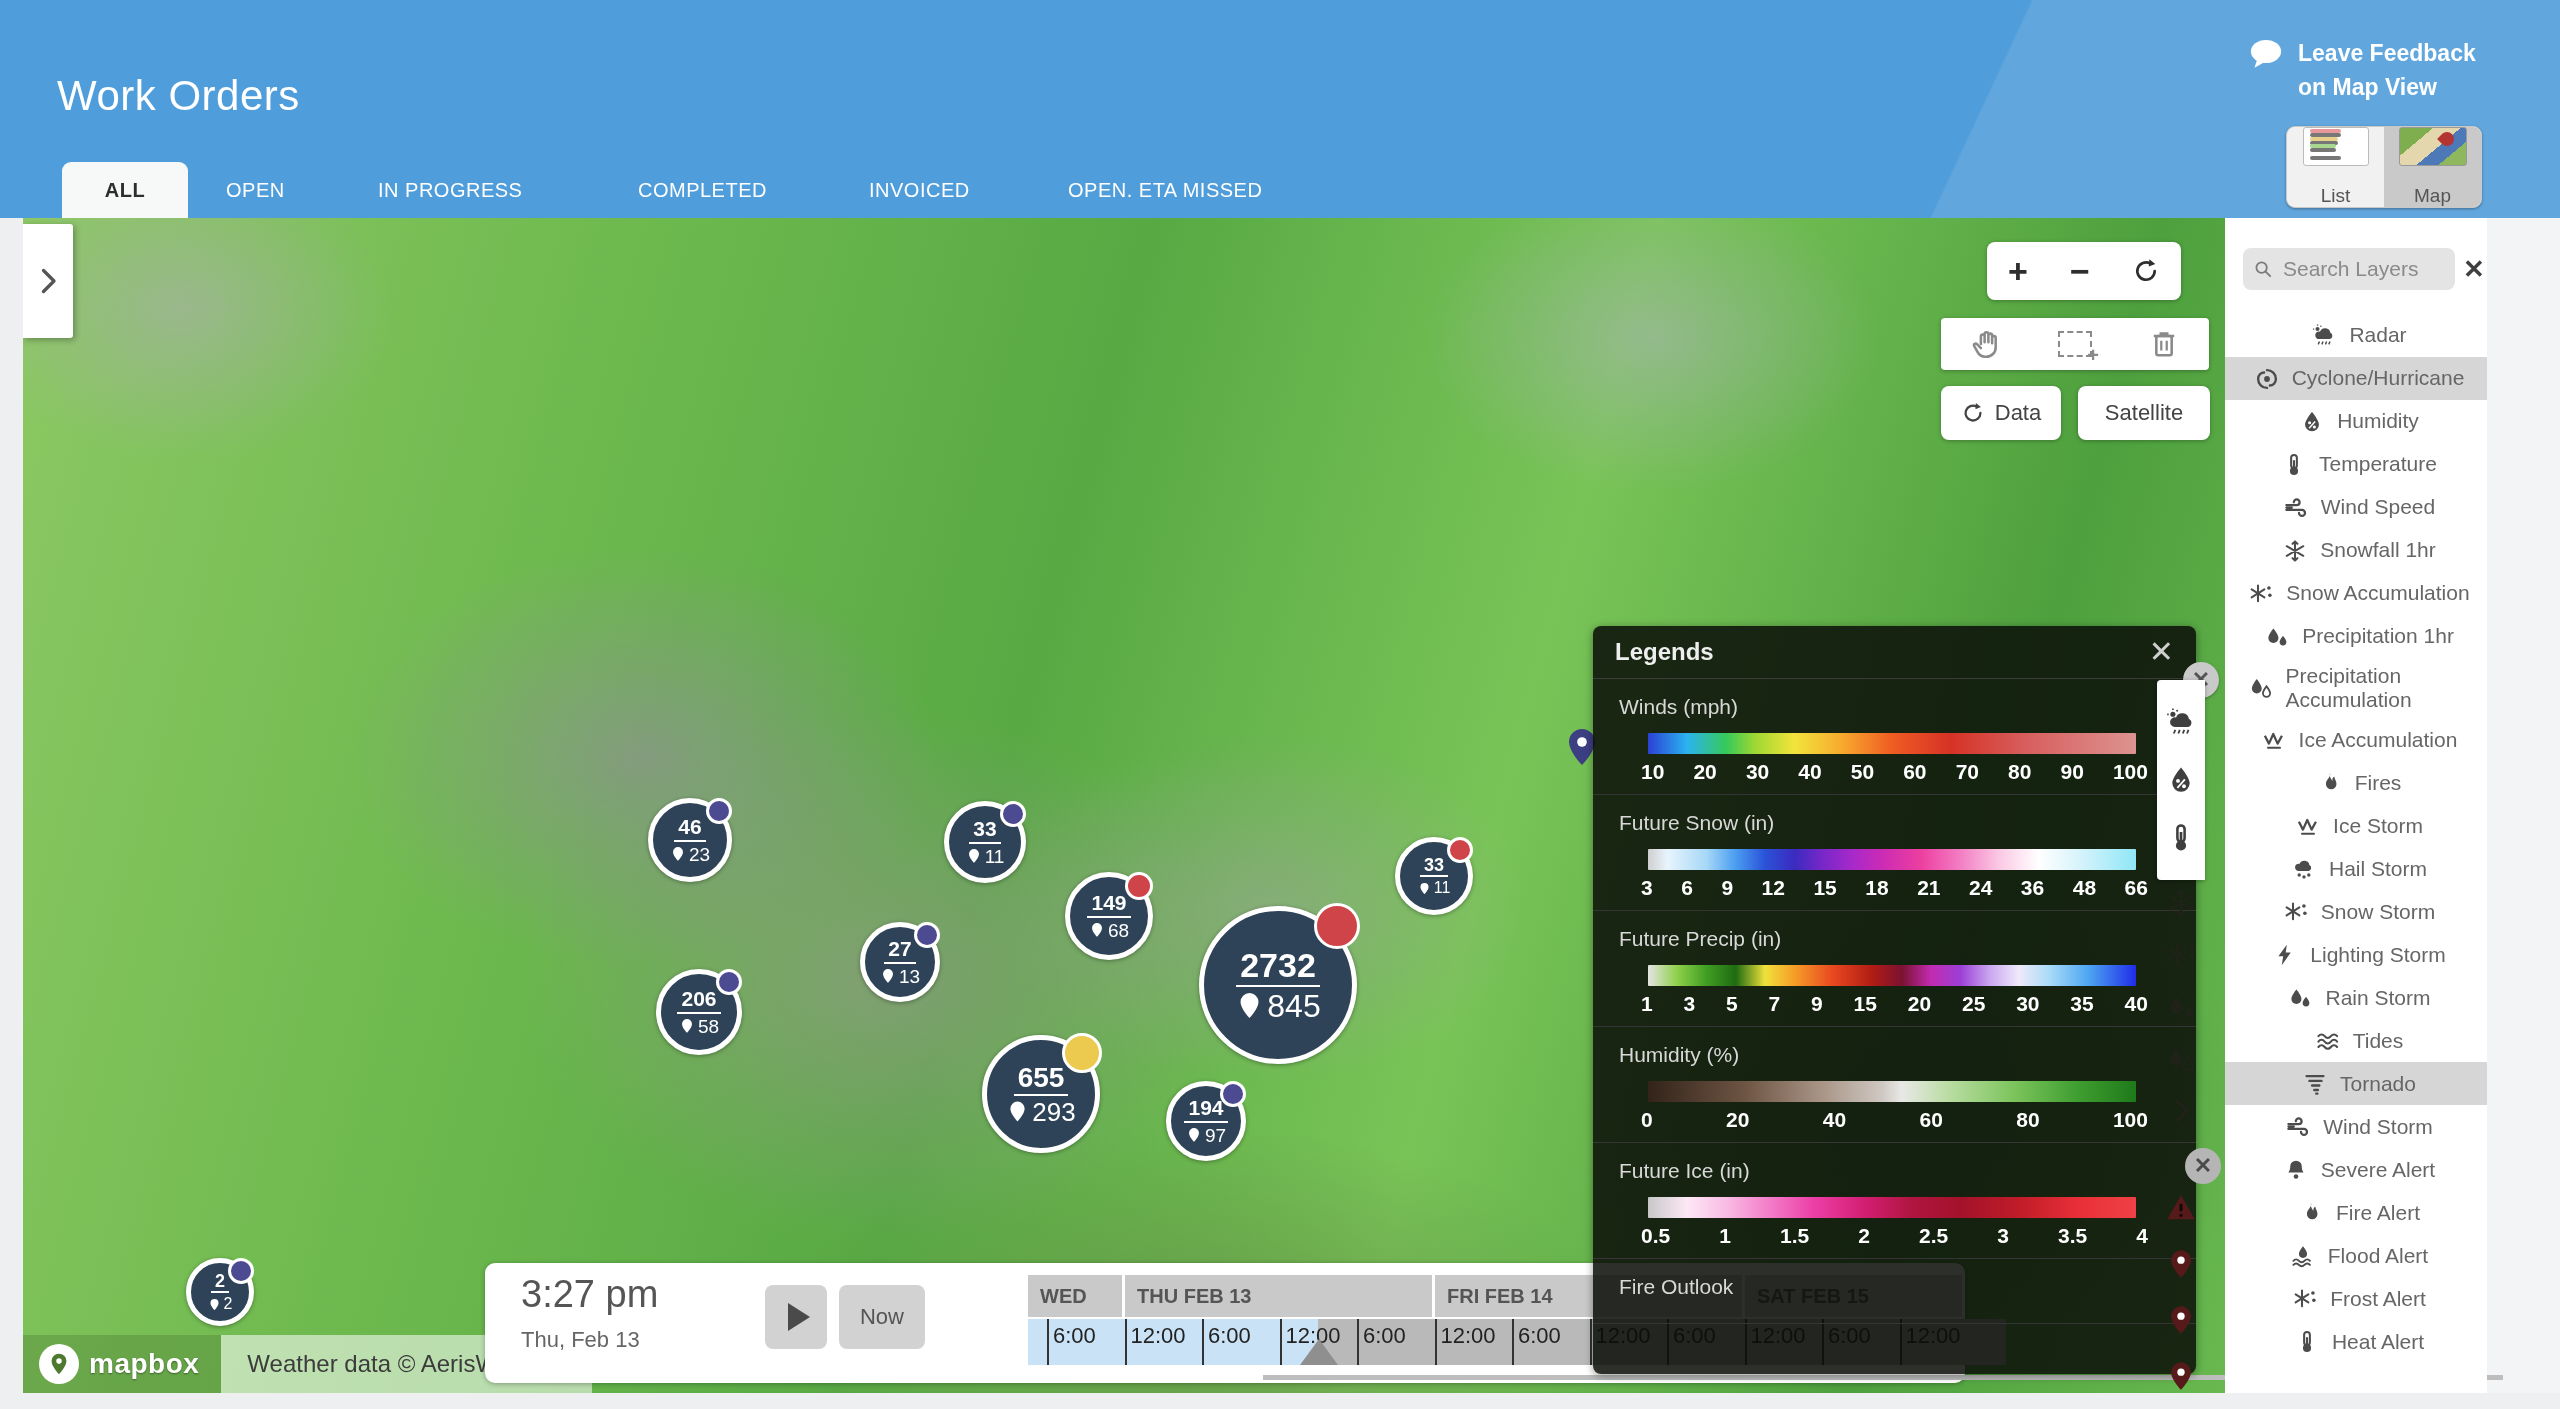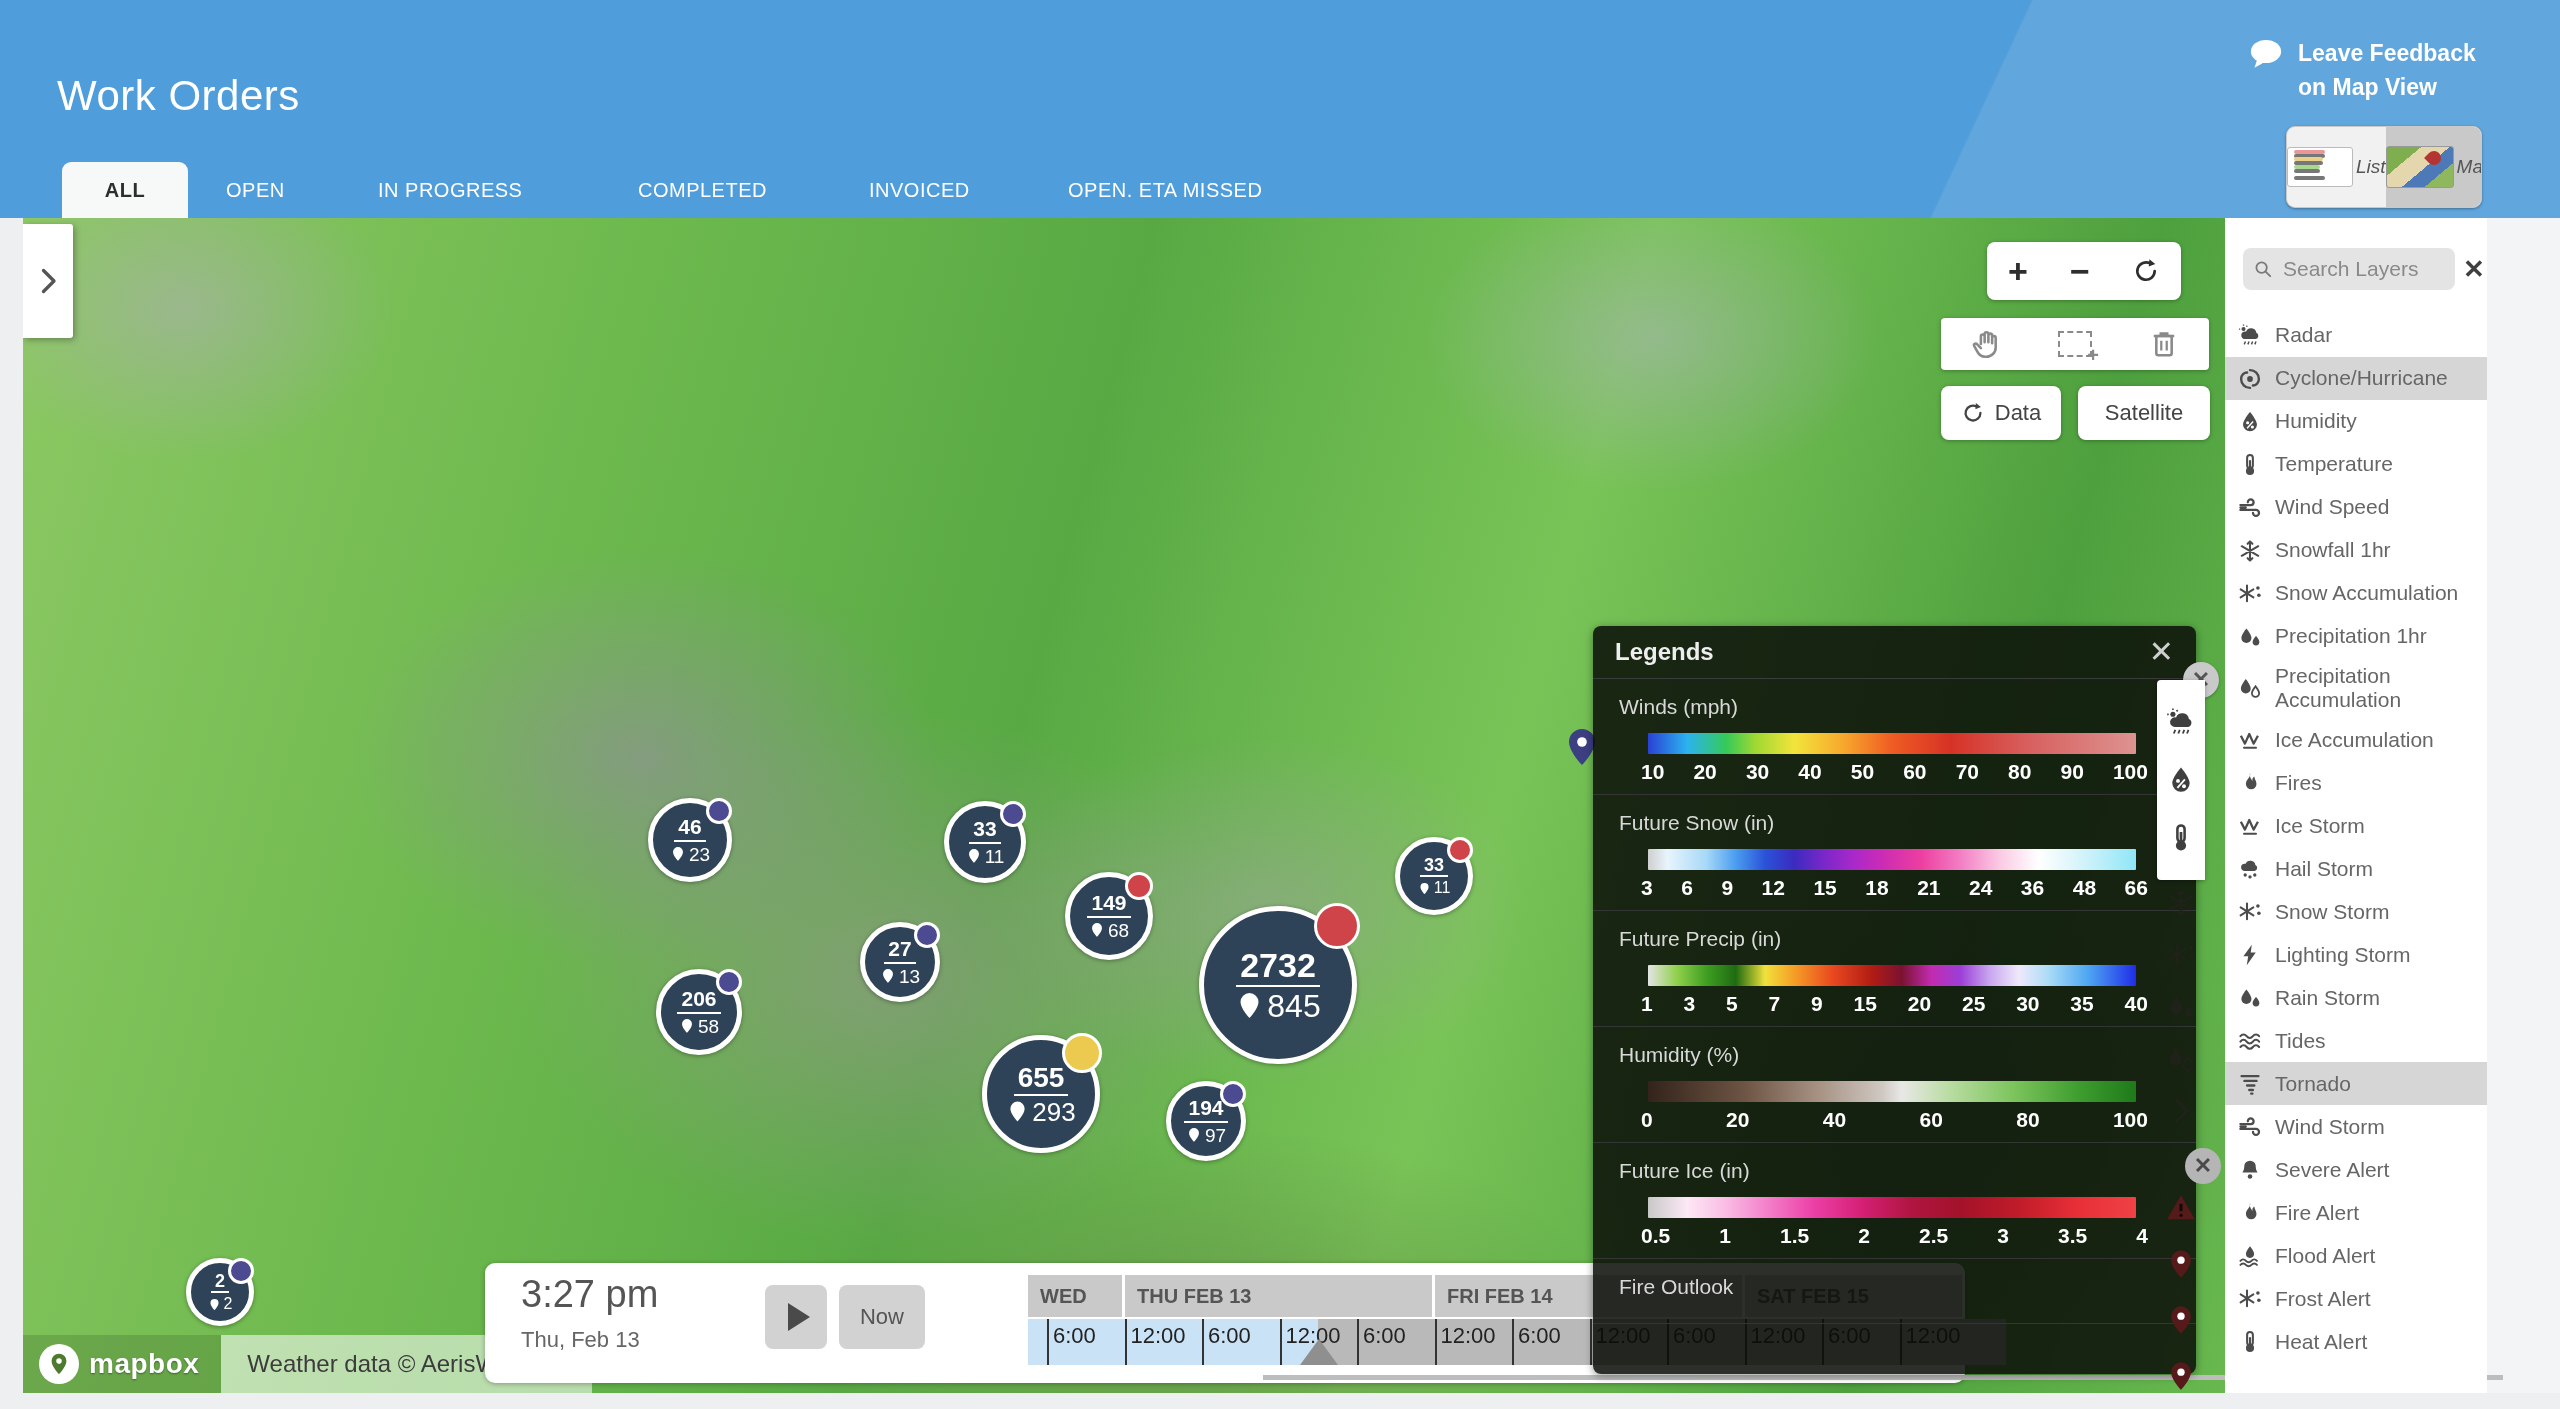--- a/index.html
+++ b/index.html
@@ -11,21 +11,21 @@
     background:linear-gradient(115deg,rgba(255,255,255,0) 55%,rgba(255,255,255,.10) 55.2%);}
   #page-title{position:absolute;left:57px;top:72px;font-size:42px;font-weight:400;color:#fff;letter-spacing:.5px;}
   #tabs{position:absolute;left:0;bottom:0;height:56px;width:1700px;}
   .tab{position:absolute;bottom:0;height:56px;display:flex;align-items:center;justify-content:center;
        color:#fff;font-size:20px;letter-spacing:.5px;padding:0 26px;cursor:pointer;}
   .tab.active{background:#f7f8f8;color:#2e2e2e;font-weight:700;border-radius:9px 9px 0 0;min-width:74px;}
   #feedback{position:absolute;left:2248px;top:36px;display:flex;gap:14px;color:#fff;}
   #feedback .txt{font-size:23px;font-weight:700;line-height:34px;}
   #view-toggle{position:absolute;left:2286px;top:126px;width:194px;height:80px;background:#f1f1f1;
        border:1px solid #c9c9c9;border-radius:9px;display:flex;overflow:hidden;box-shadow:0 1px 3px rgba(0,0,0,.35);}
-  .vt-cell{flex:1;display:flex;flex-direction:row;align-items:center;justify-content:center;gap:3px;cursor:pointer;font-style:italic;}
+  .vt-cell{flex:1;display:flex;flex-direction:column;align-items:center;justify-content:center;gap:19px;cursor:pointer;}
   .vt-cell.sel{background:#c9c9c9;}
   .vt-label{font-size:19px;color:#555;}
   .thumb-list{width:66px;height:40px;background:#fff;border:1px solid #bbb;border-radius:3px;
        display:flex;flex-direction:column;justify-content:space-evenly;padding:2px 6px;box-sizing:border-box;}
   .thumb-list i{height:4px;border-radius:2px;background:#777;width:60%;}
   .thumb-list i:nth-child(1){box-shadow:0 -4px 0 0 #e89898;}
   .thumb-list i:nth-child(2){box-shadow:0 -4px 0 0 #e8d08a;width:55%;}
   .thumb-list i:nth-child(3){box-shadow:0 -4px 0 0 #a8d890;width:50%;}
   .thumb-map{width:66px;height:40px;border-radius:3px;border:1px solid #999;position:relative;overflow:hidden;
        background:linear-gradient(140deg,#7fae4e 0 30%,#e4d7ae 30% 55%,#4d79b8 55% 75%,#8fb85e 75% 100%);}
@@ -128,21 +128,21 @@
       gap:24px;color:#571a1a;}
   
   #layers-sidebar{position:absolute;left:2225px;top:218px;width:262px;height:1175px;background:#fff;z-index:50;}
   #search-wrap{position:absolute;left:18px;top:30px;width:212px;height:42px;background:#e4e4e4;border-radius:8px;
       display:flex;align-items:center;padding:0 10px;box-sizing:border-box;gap:8px;color:#7a7a7a;}
   #search-input{border:none;background:transparent;outline:none;font-size:21px;color:#555;width:160px;
       font-family:"Liberation Sans",sans-serif;}
   #search-input::placeholder{color:#8a8a8a;}
   #search-close{position:absolute;left:238px;top:36px;font-size:26px;font-weight:700;color:#3f3f3f;cursor:pointer;}
   #layers-list{position:absolute;left:0;top:96px;width:262px;}
-  .layer-item{display:flex;align-items:center;gap:12px;padding:6px 6px 6px 12px;min-height:31px;cursor:pointer;}
+  .layer-item{display:flex;align-items:center;gap:12px;padding:6px 6px 6px 12px;min-height:31px;cursor:pointer;justify-content:center;}
   .layer-item.sel{background:#d6d6d6;}
   .layer-item .licon{width:26px;min-width:26px;height:26px;color:#4c4c4c;display:flex;align-items:center;justify-content:center;}
   .layer-item .ltext{font-size:21px;color:#666;line-height:1.15;max-width:185px;}
   svg.ic{display:block;}
 </style>
 </head>
 <body>
 
 <svg width="0" height="0" style="position:absolute">
   <defs>

